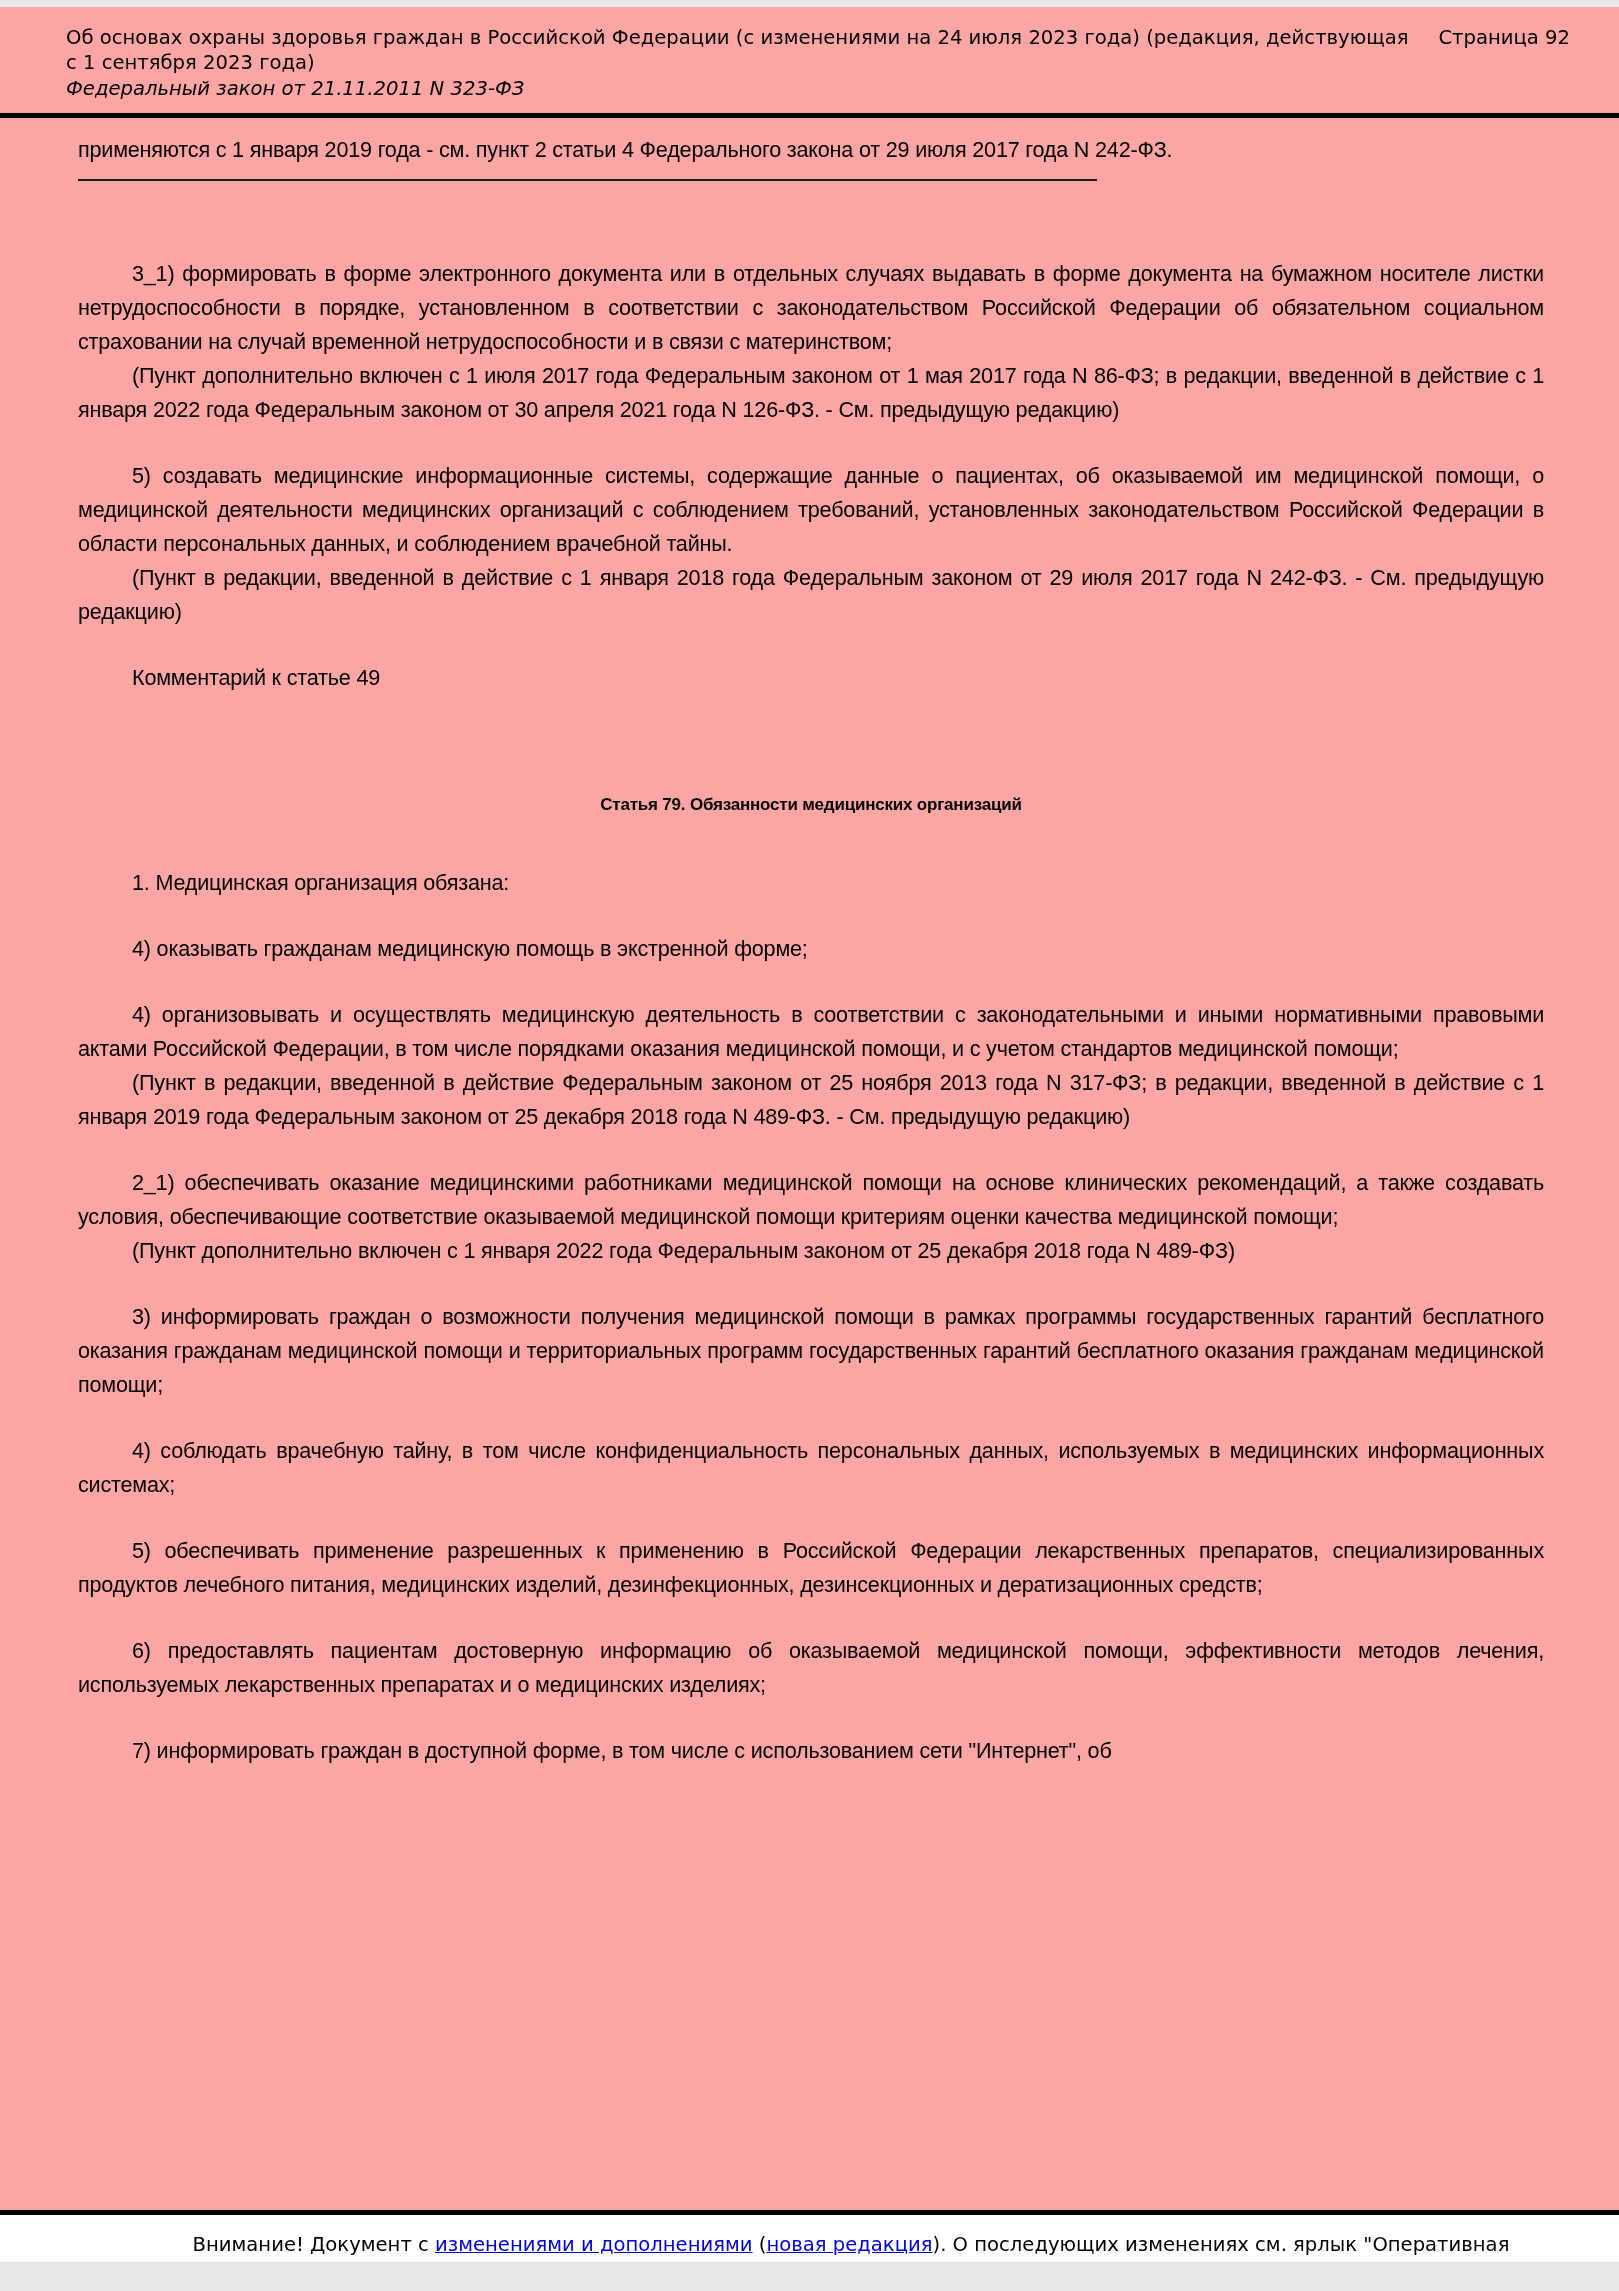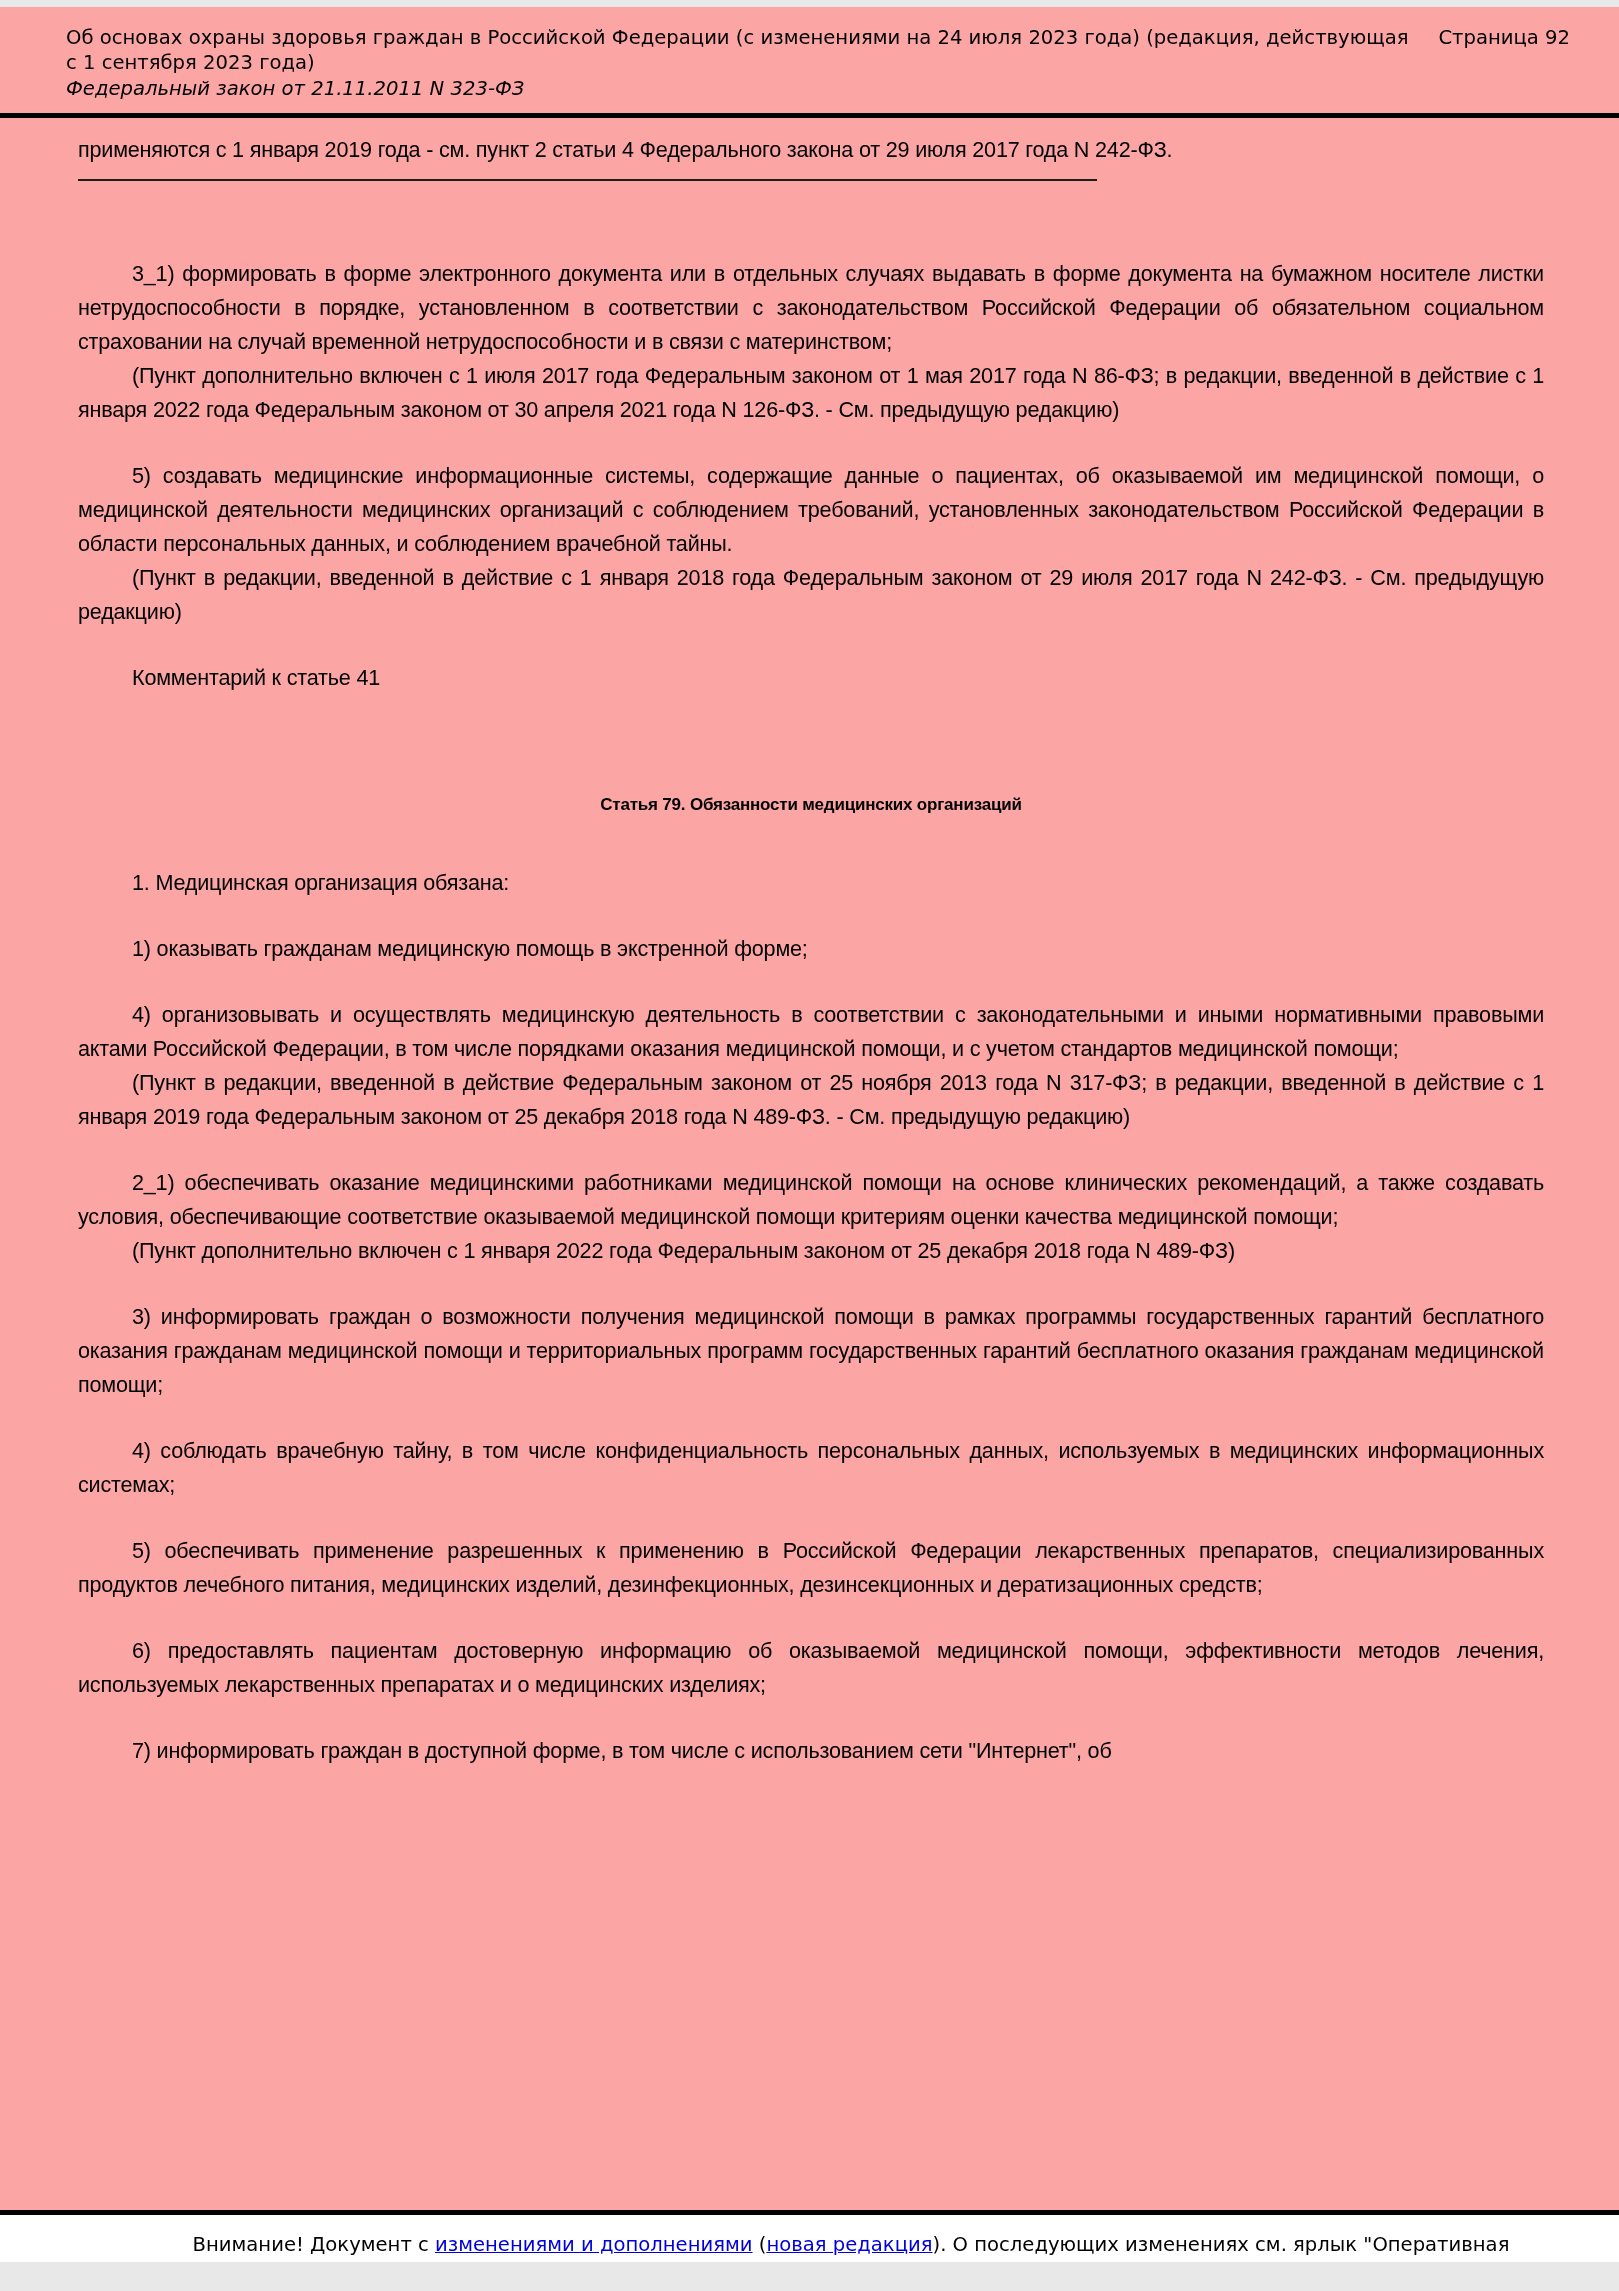--- a/index.html
+++ b/index.html
@@ -89,24 +89,24 @@
 
   <div class="top-rule"></div>
 
   <main class="doc-body" id="doc-body">
       <p class="para noindent">применяются с 1 января 2019 года - см. пункт 2 статьи 4 Федерального закона от 29 июля 2017 года N 242-ФЗ.</p>
       <hr class="footnote-divider">
       <p class="para item">3_1) формировать в форме электронного документа или в отдельных случаях выдавать в форме документа на бумажном носителе листки нетрудоспособности в порядке, установленном в соответствии с законодательством Российской Федерации об обязательном социальном страховании на случай временной нетрудоспособности и в связи с материнством;</p>
       <p class="para note">(Пункт дополнительно включен с 1 июля 2017 года Федеральным законом от 1 мая 2017 года N 86-ФЗ; в редакции, введенной в действие с 1 января 2022 года Федеральным законом от 30 апреля 2021 года N 126-ФЗ. - См. предыдущую редакцию)</p>
       <p class="para item">5) создавать медицинские информационные системы, содержащие данные о пациентах, об оказываемой им медицинской помощи, о медицинской деятельности медицинских организаций с соблюдением требований, установленных законодательством Российской Федерации в области персональных данных, и соблюдением врачебной тайны.</p>
       <p class="para note">(Пункт в редакции, введенной в действие с 1 января 2018 года Федеральным законом от 29 июля 2017 года N 242-ФЗ. - См. предыдущую редакцию)</p>
-      <p class="para item">Комментарий к статье 41</p>
+      <p class="para item">Комментарий к статье 49</p>
       <h2 class="para heading">Статья 79. Обязанности медицинских организаций</h2>
       <p class="para item">1. Медицинская организация обязана:</p>
-      <p class="para item">1) оказывать гражданам медицинскую помощь в экстренной форме;</p>
+      <p class="para item">4) оказывать гражданам медицинскую помощь в экстренной форме;</p>
       <p class="para item">4) организовывать и осуществлять медицинскую деятельность в соответствии с законодательными и иными нормативными правовыми актами Российской Федерации, в том числе порядками оказания медицинской помощи, и с учетом стандартов медицинской помощи;</p>
       <p class="para note">(Пункт в редакции, введенной в действие Федеральным законом от 25 ноября 2013 года N 317-ФЗ; в редакции, введенной в действие с 1 января 2019 года Федеральным законом от 25 декабря 2018 года N 489-ФЗ. - См. предыдущую редакцию)</p>
       <p class="para item">2_1) обеспечивать оказание медицинскими работниками медицинской помощи на основе клинических рекомендаций, а также создавать условия, обеспечивающие соответствие оказываемой медицинской помощи критериям оценки качества медицинской помощи;</p>
       <p class="para note">(Пункт дополнительно включен с 1 января 2022 года Федеральным законом от 25 декабря 2018 года N 489-ФЗ)</p>
       <p class="para item">3) информировать граждан о возможности получения медицинской помощи в рамках программы государственных гарантий бесплатного оказания гражданам медицинской помощи и территориальных программ государственных гарантий бесплатного оказания гражданам медицинской помощи;</p>
       <p class="para item">4) соблюдать врачебную тайну, в том числе конфиденциальность персональных данных, используемых в медицинских информационных системах;</p>
       <p class="para item">5) обеспечивать применение разрешенных к применению в Российской Федерации лекарственных препаратов, специализированных продуктов лечебного питания, медицинских изделий, дезинфекционных, дезинсекционных и дератизационных средств;</p>
       <p class="para item">6) предоставлять пациентам достоверную информацию об оказываемой медицинской помощи, эффективности методов лечения, используемых лекарственных препаратах и о медицинских изделиях;</p>
       <p class="para item">7) информировать граждан в доступной форме, в том числе с использованием сети "Интернет", об</p>
     </main>

